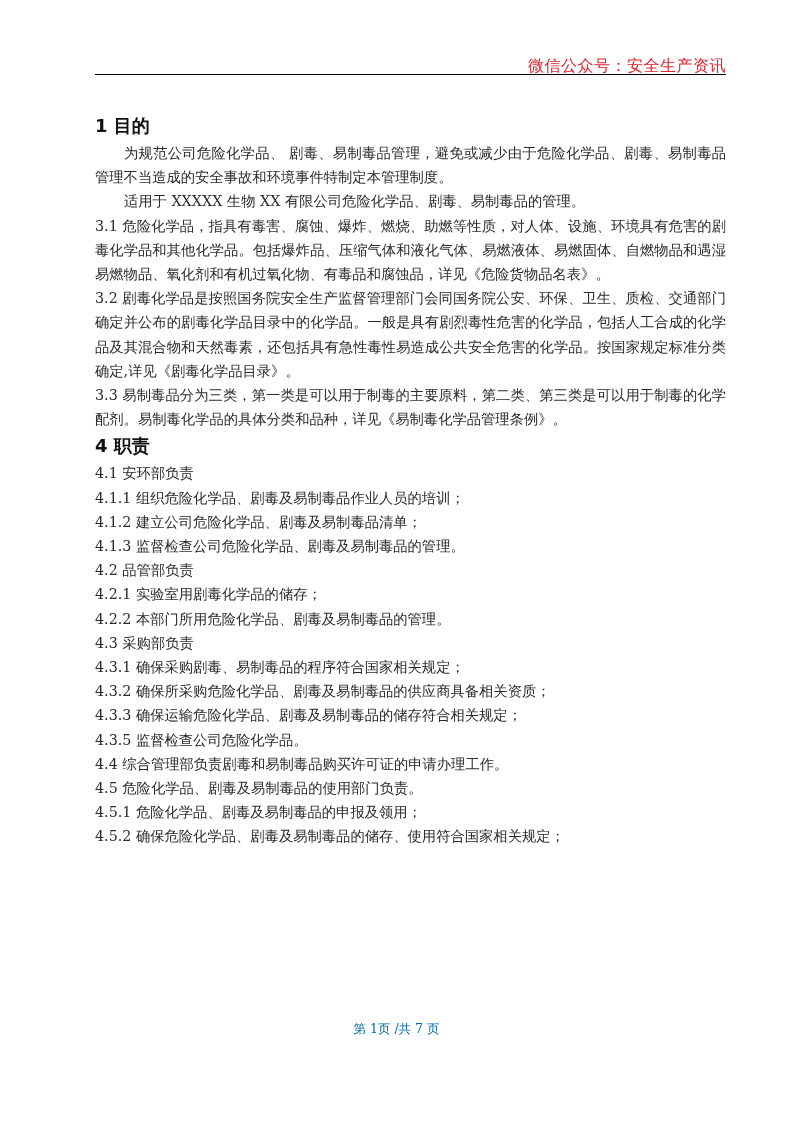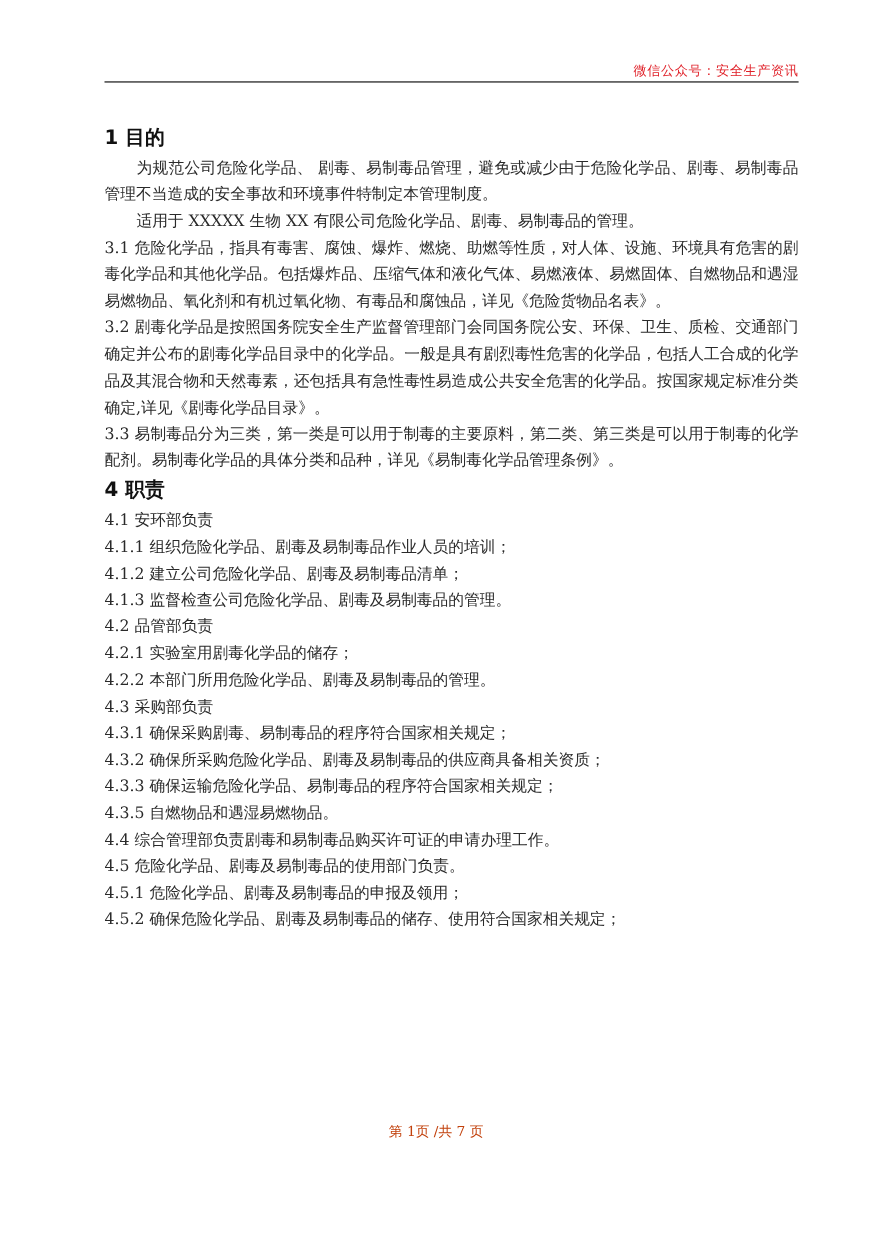--- a/index.html
+++ b/index.html
@@ -21,21 +21,21 @@
       top: 52px;
       width: 631px;
       height: 22px;
       border-bottom: 1.5px solid #000000;
     }
     .header-text {
       position: absolute;
       right: 0;
       top: 4px;
       font-family: "DejaVu Sans", "Liberation Sans", sans-serif;
-      font-size: 12px;
+      font-size: 16px;
       color: #e0222a;
       letter-spacing: 0.5px;
     }
     .content {
       position: absolute;
       left: 95px;
       top: 111px;
       width: 640px;
     }
     .heading {
@@ -64,21 +64,21 @@
       color: #2a2a2a;
       white-space: nowrap;
     }
     .page-footer {
       position: absolute;
       left: 0;
       width: 793px;
       top: 1021px;
       text-align: center;
       font-size: 12.5px;
-      color: #c2410c;
+      color: #0369a1;
     }
   </style>
 </head>
 <body>
 
 <div class="page-header">
   <span class="header-text">微信公众号：安全生产资讯</span>
 </div>
 
 <div class="content">
@@ -96,22 +96,22 @@
   <p class="line">4.1 安环部负责</p>
   <p class="line">4.1.1 组织危险化学品、剧毒及易制毒品作业人员的培训；</p>
   <p class="line">4.1.2 建立公司危险化学品、剧毒及易制毒品清单；</p>
   <p class="line">4.1.3 监督检查公司危险化学品、剧毒及易制毒品的管理。</p>
   <p class="line">4.2 品管部负责</p>
   <p class="line">4.2.1 实验室用剧毒化学品的储存；</p>
   <p class="line">4.2.2 本部门所用危险化学品、剧毒及易制毒品的管理。</p>
   <p class="line">4.3 采购部负责</p>
   <p class="line">4.3.1 确保采购剧毒、易制毒品的程序符合国家相关规定；</p>
   <p class="line">4.3.2 确保所采购危险化学品、剧毒及易制毒品的供应商具备相关资质；</p>
-  <p class="line">4.3.3 确保运输危险化学品、易制毒品的程序符合国家相关规定；</p>
-  <p class="line">4.3.5 自燃物品和遇湿易燃物品。</p>
+  <p class="line">4.3.3 确保运输危险化学品、剧毒及易制毒品的储存符合相关规定；</p>
+  <p class="line">4.3.5 监督检查公司危险化学品。</p>
   <p class="line">4.4 综合管理部负责剧毒和易制毒品购买许可证的申请办理工作。</p>
   <p class="line">4.5 危险化学品、剧毒及易制毒品的使用部门负责。</p>
   <p class="line">4.5.1 危险化学品、剧毒及易制毒品的申报及领用；</p>
   <p class="line">4.5.2 确保危险化学品、剧毒及易制毒品的储存、使用符合国家相关规定；</p>
 
 </div>
 
 <div class="page-footer">第 1页 /共 7 页</div>
 
 </body></html>

